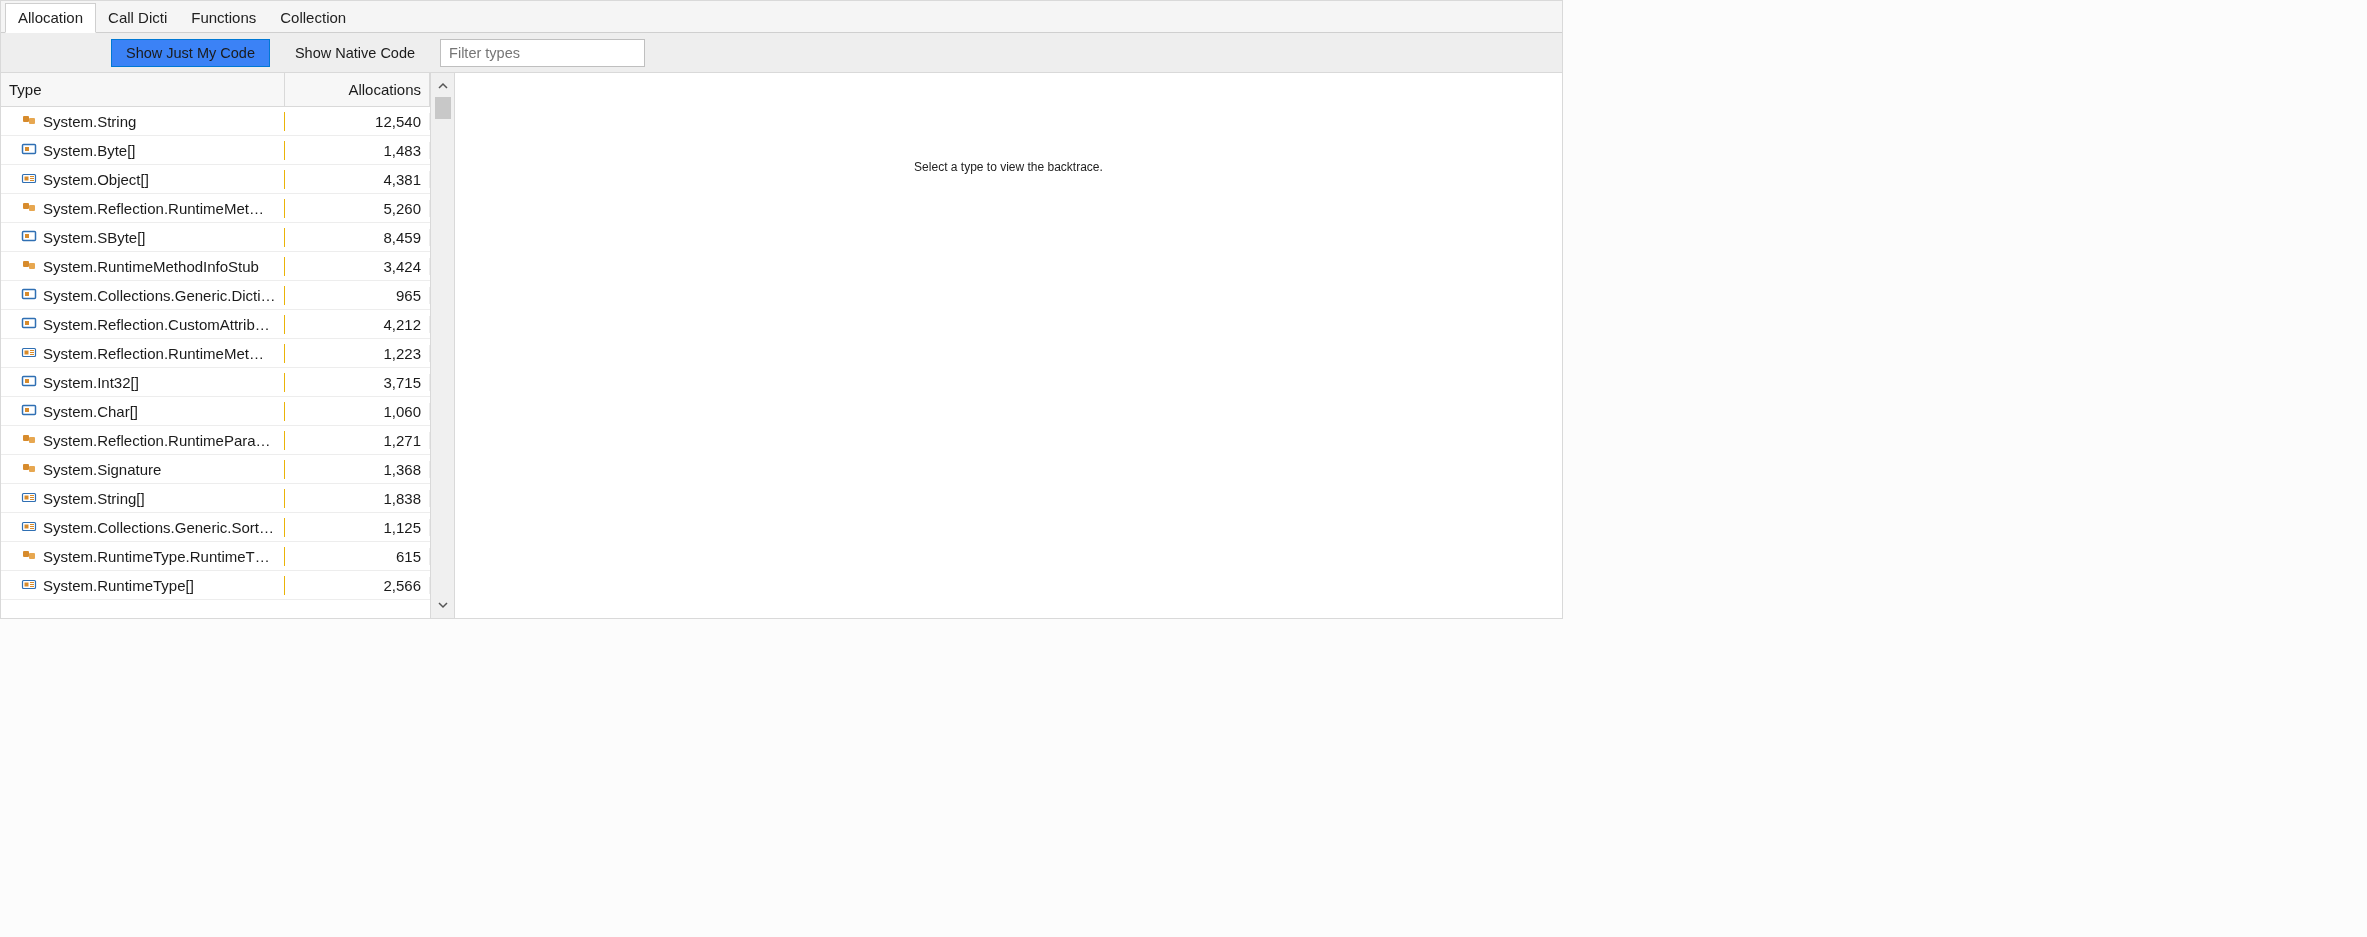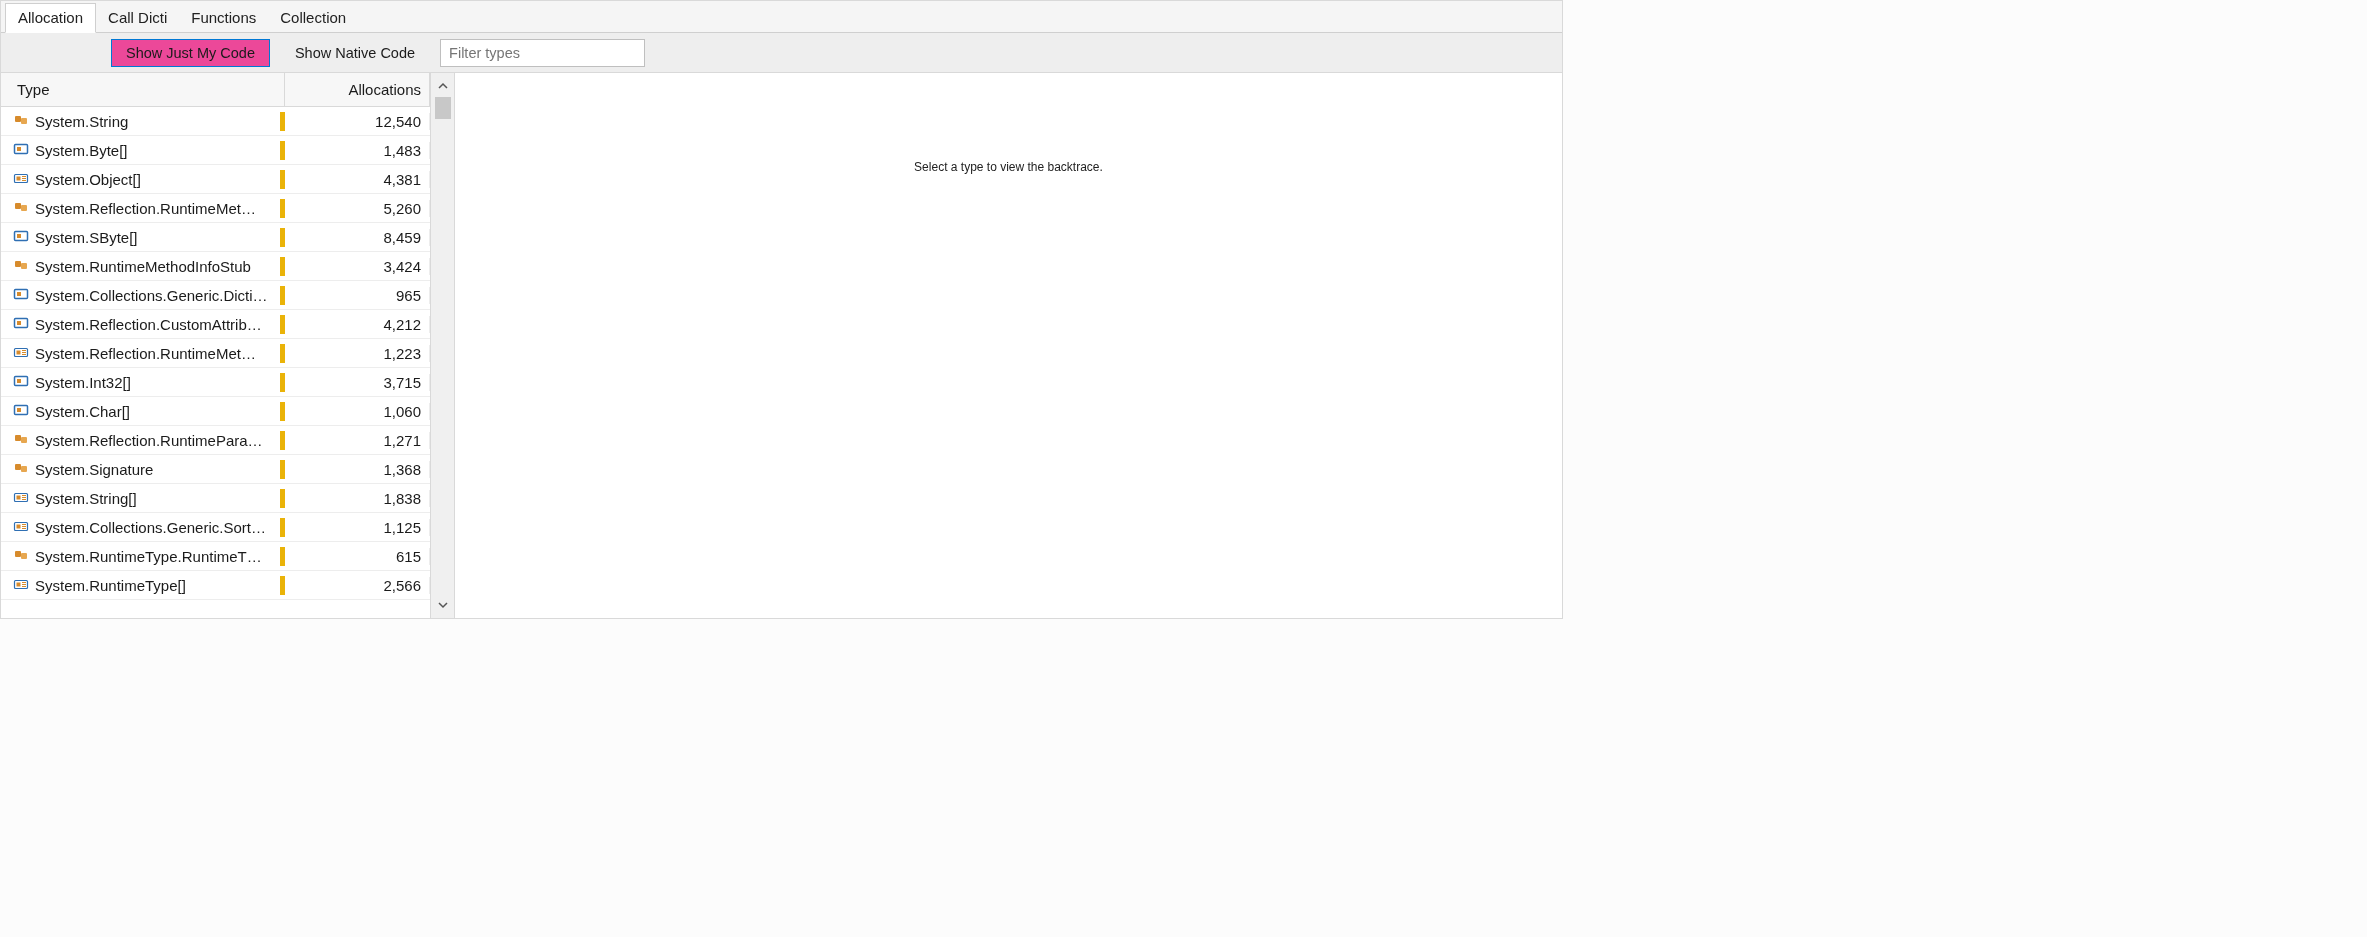--- a/index.html
+++ b/index.html
@@ -58,21 +58,21 @@
     align-items: center;
     padding: 0 14px;
     font-size: 14.5px;
     background: transparent;
     border: 1px solid transparent;
     cursor: default;
     user-select: none;
   }
   .toolbtn.active {
     border: 1px solid #0078d4;
-    background: #ec4899;
+    background: #3b82f6;
   }
   .filterbox {
     height: 28px;
     width: 205px;
     border: 1px solid #bfbfbf;
     background: #ffffff;
     padding: 0 8px;
     font-size: 14.5px;
     font-family: inherit;
     outline: none;
@@ -94,21 +94,21 @@
     display: flex;
     height: 34px;
     background: #f7f7f7;
     border-bottom: 1px solid #d9d9d9;
     font-size: 15px;
   }
   .col-type-h {
     flex: 1;
     display: flex;
     align-items: center;
-    padding-left: 16px;
+    padding-left: 8px;
     border-right: 1px solid #d9d9d9;
   }
   .col-alloc-h {
     width: 145px;
     display: flex;
     align-items: center;
     justify-content: flex-end;
     padding-right: 8px;
     border-right: 1px solid #d9d9d9;
   }
@@ -120,22 +120,22 @@
     display: flex;
     height: 29px;
     align-items: center;
     border-bottom: 1px solid #ededed;
     font-size: 15px;
   }
   .cell-type {
     flex: 1;
     display: flex;
     align-items: center;
-    padding-left: 12px;
-    border-right: 5px solid #eab308;
+    padding-left: 20px;
+    border-right: 1px solid #eab308;
     white-space: nowrap;
     overflow: hidden;
     text-overflow: ellipsis;
     gap: 6px;
   }
   .cell-type-text {
     white-space: nowrap;
     overflow: hidden;
     text-overflow: ellipsis;
   }

